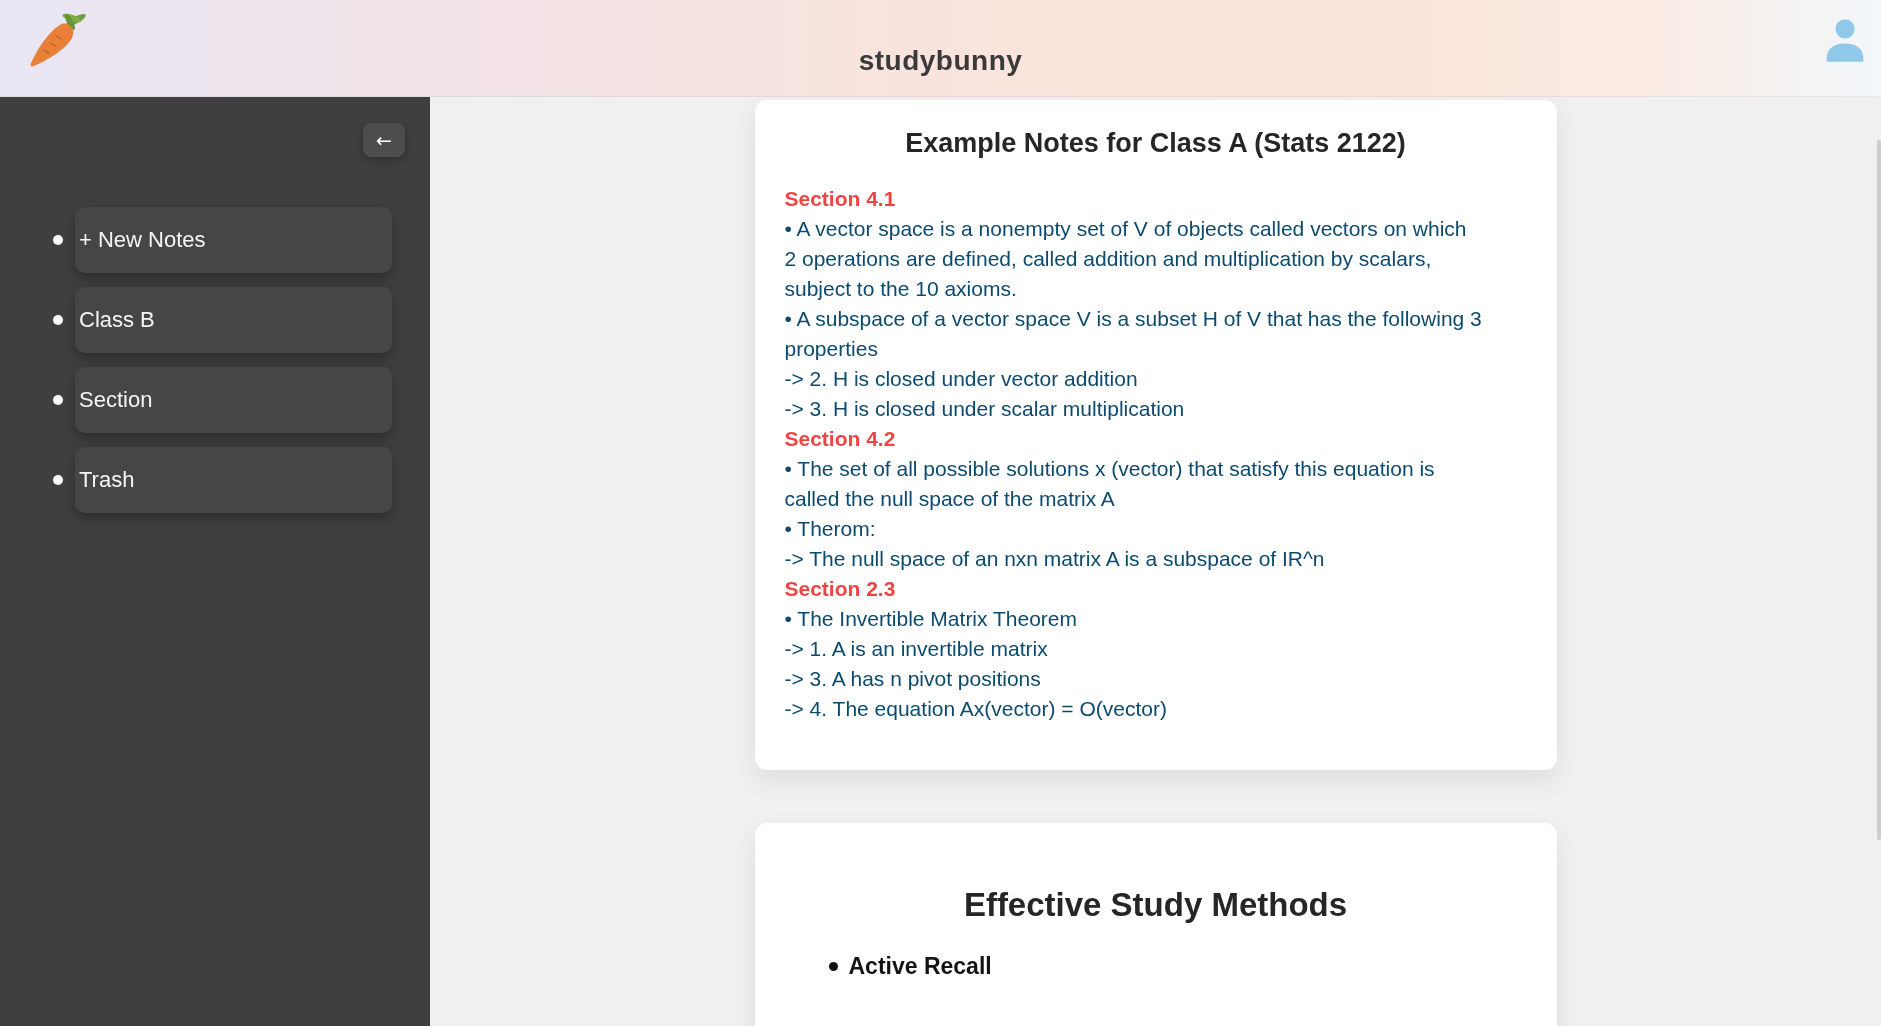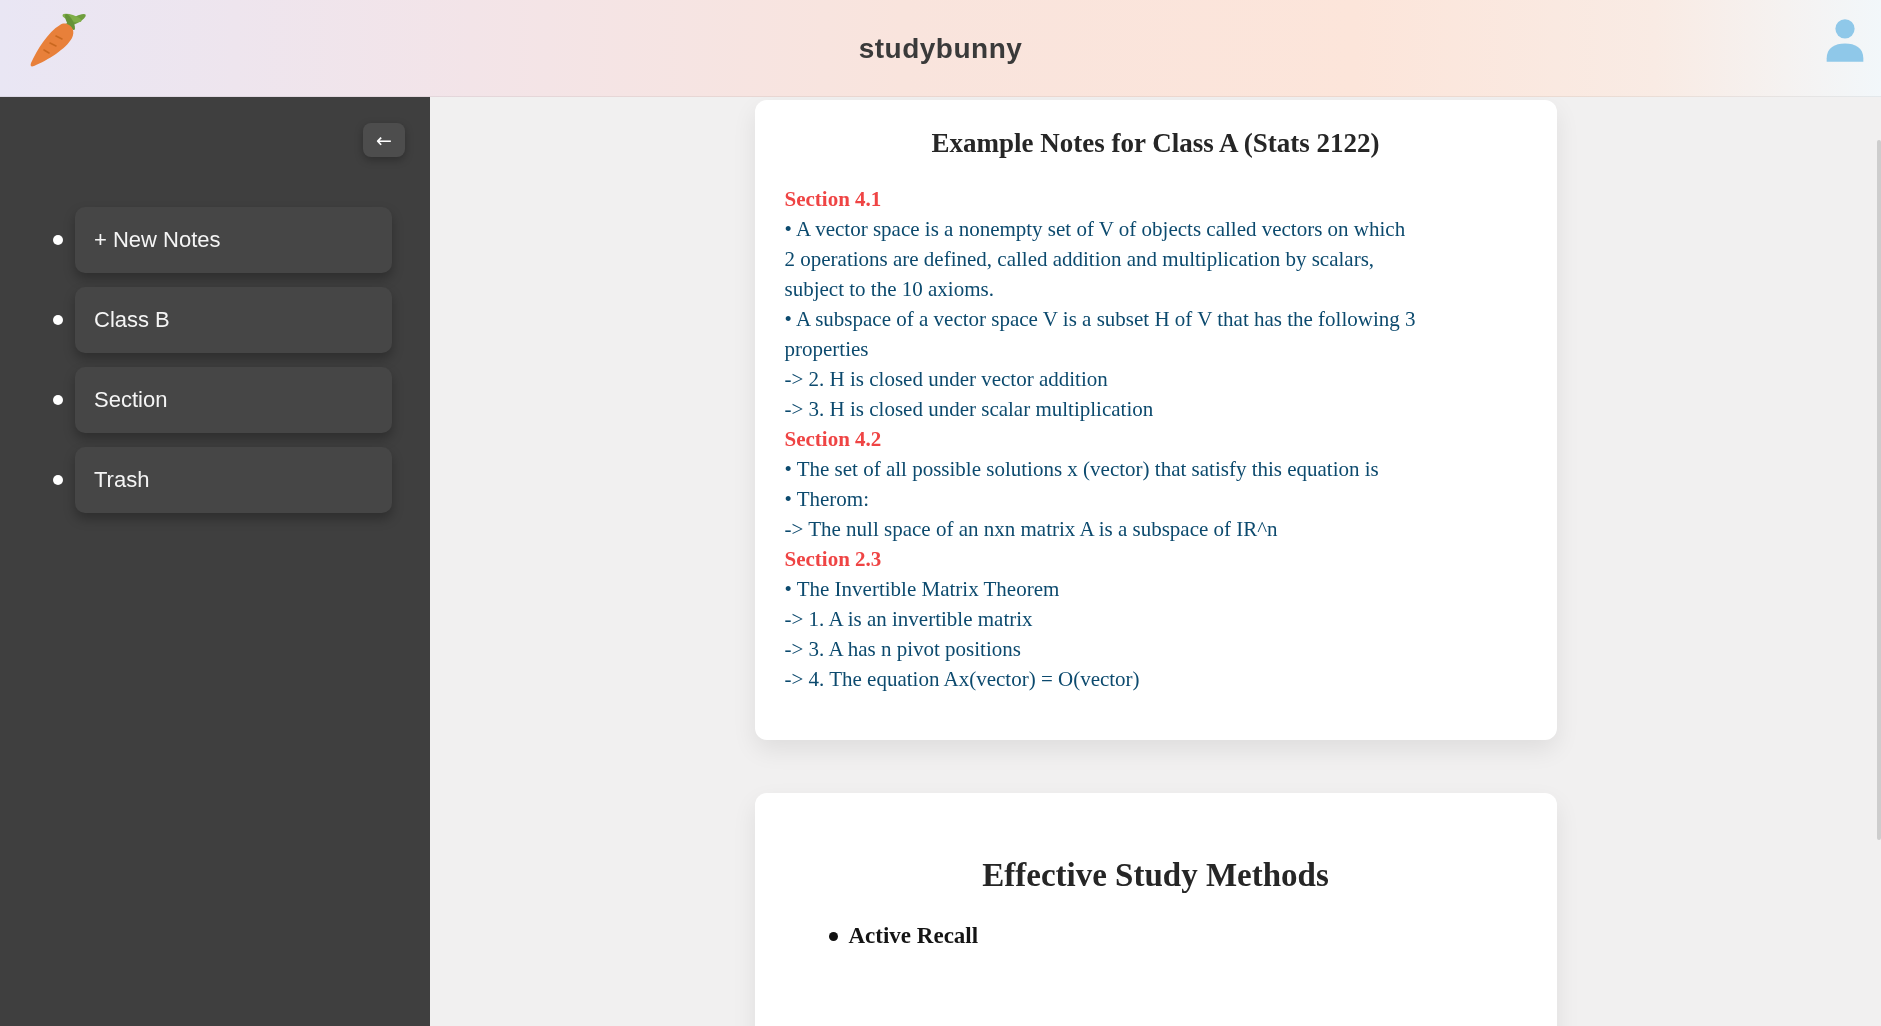--- a/index.html
+++ b/index.html
@@ -18,21 +18,21 @@
     background: linear-gradient(90deg, #e9e6f4 0%, #f3e4e8 25%, #f9e4dd 48%, #fce5da 72%, #f9ebe4 88%, #f2f7fa 100%);
     border-bottom: 1px solid rgba(0,0,0,0.06);
     z-index: 5;
   }
   .logo {
     position: absolute; left: 26px; top: 8px; width: 72px; height: 62px;
   }
   .app-title {
     position: absolute; left: 0; right: 0; top: 0; height: 97px;
     display: flex; align-items: center; justify-content: center;
-    margin: 0; font-size: 28px; font-weight: bold; color: #3a3a3a;
+    margin: 12px; font-size: 28px; font-weight: bold; color: #3a3a3a;
     letter-spacing: 0.5px;
   }
   .user-btn {
     position: absolute; right: 14px; top: 10px; width: 44px; height: 56px;
     background: transparent; border: 0; padding: 0; cursor: pointer;
   }
 
   
   .sidebar {
     position: absolute; top: 97px; left: 0; bottom: 0; width: 430px;
@@ -57,35 +57,34 @@
   .dot {
     width: 10px; height: 10px; border-radius: 50%;
     background: #ffffff; flex: 0 0 10px; margin-right: 12px;
   }
   .side-btn {
     flex: 1; margin-right: 38px; height: 66px;
     background: #464646; border-radius: 10px;
     box-shadow: 0 6px 12px rgba(0,0,0,0.28);
     color: #f5f5f5; font-size: 22px;
     display: flex; align-items: center;
-    padding-left: 19px;
+    padding-left: 4px;
     cursor: pointer;
     text-align: center;
   }
 
   
   .main {
     position: absolute; top: 97px; left: 430px; right: 0; bottom: 0;
     background: #f1f0f0; overflow: hidden;
   }
   .card {
     width: 802px; margin: 0 auto;
     background: #ffffff; border-radius: 12px;
     box-shadow: 0 10px 24px rgba(0,0,0,0.08);
-    font-family: Liberation Serif, serif;
   }
   .notes-card { margin-top: 3px; padding: 26px 30px 46px 30px; }
   .notes-title {
     margin: 0 0 24px 0; text-align: center;
     font-size: 27px; font-weight: bold; color: #262626;
     line-height: 34px;
   }
   .note-line {
     font-size: 21px; line-height: 30px; color: #0c4a6e;
     white-space: nowrap;
@@ -172,20 +171,21 @@
         <div class="note-line bold">Section 4.1</div>
         <div class="note-line">• A vector space is a nonempty set of V of objects called vectors on which</div>
         <div class="note-line">2 operations are defined, called addition and multiplication by scalars,</div>
         <div class="note-line">subject to the 10 axioms.</div>
         <div class="note-line">• A subspace of a vector space V is a subset H of V that has the following 3</div>
         <div class="note-line">properties</div>
         <div class="note-line">-&gt; 2. H is closed under vector addition</div>
         <div class="note-line">-&gt; 3. H is closed under scalar multiplication</div>
         <div class="note-line bold">Section 4.2</div>
         <div class="note-line">• The set of all possible solutions x (vector) that satisfy this equation is</div>
+        <div class="note-line">called the null space of the matrix A</div>
         <div class="note-line">• Therom:</div>
         <div class="note-line">-&gt; The null space of an nxn matrix A is a subspace of IR^n</div>
         <div class="note-line bold">Section 2.3</div>
         <div class="note-line">• The Invertible Matrix Theorem</div>
         <div class="note-line">-&gt; 1. A is an invertible matrix</div>
         <div class="note-line">-&gt; 3. A has n pivot positions</div>
         <div class="note-line">-&gt; 4. The equation Ax(vector) = O(vector)</div>
       </div>
   </section>
 

